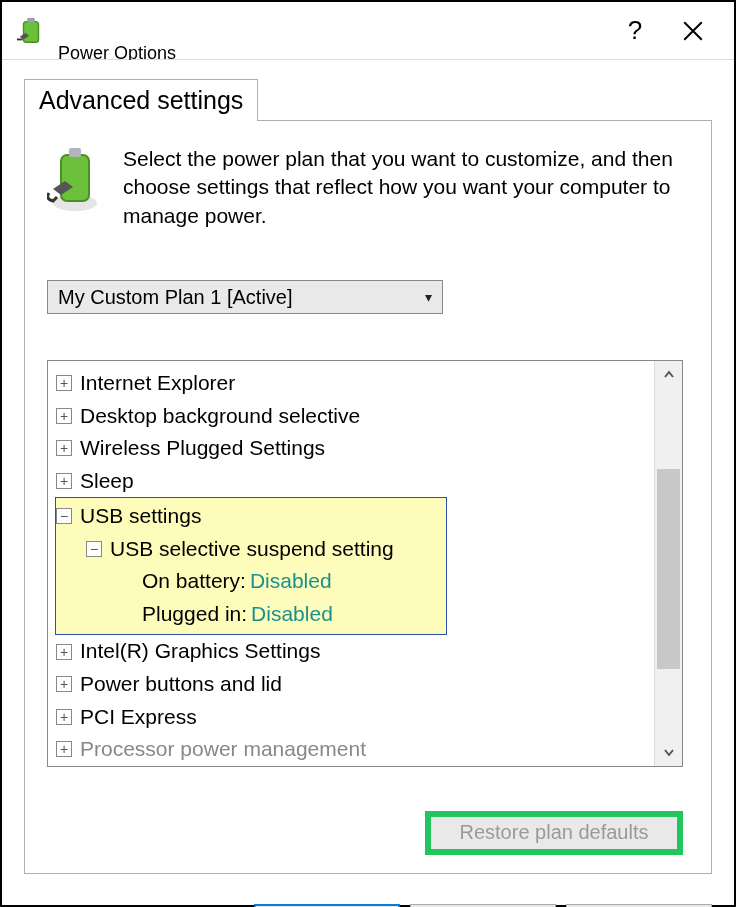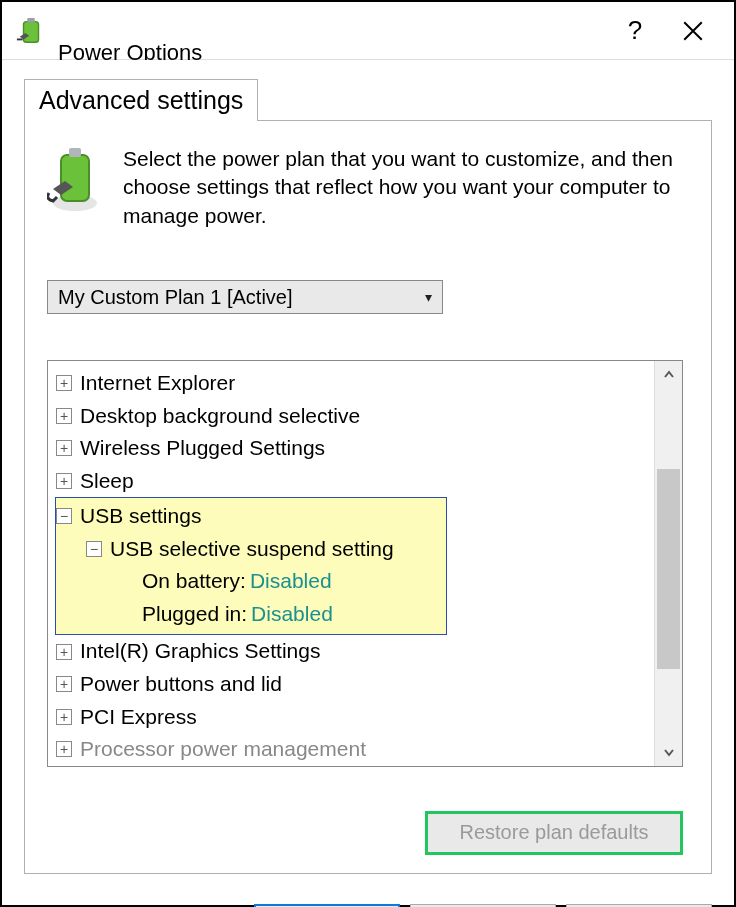--- a/index.html
+++ b/index.html
@@ -26,21 +26,21 @@
     align-items: center;
     padding: 0 12px 0 14px;
     border-bottom: 1px solid #ddd;
   }
   .titlebar-icon {
     width: 30px;
     height: 30px;
     margin-right: 12px;
   }
   .titlebar-text {
-    font-size: 22px;
+    font-size: 18px;
     color: #000;
     flex: 1;
     margin-top: 45px;
   }
   .titlebar-btn {
     width: 58px;
     height: 54px;
     display: flex;
     align-items: center;
     justify-content: center;
@@ -176,21 +176,21 @@
     background: #c8c8c8;
   }
   .restore-row {
     display: flex;
     justify-content: flex-end;
     margin-top: 16px;
   }
   .restore-btn {
     width: 258px;
     height: 44px;
-    border: 3px solid #22c55e;
+    border: 6px solid #22c55e;
     background: #e9e9e9;
     color: #9a9a9a;
     font-size: 20px;
     display: flex;
     align-items: center;
     justify-content: center;
   }
   .buttons {
     display: flex;
     justify-content: flex-end;

